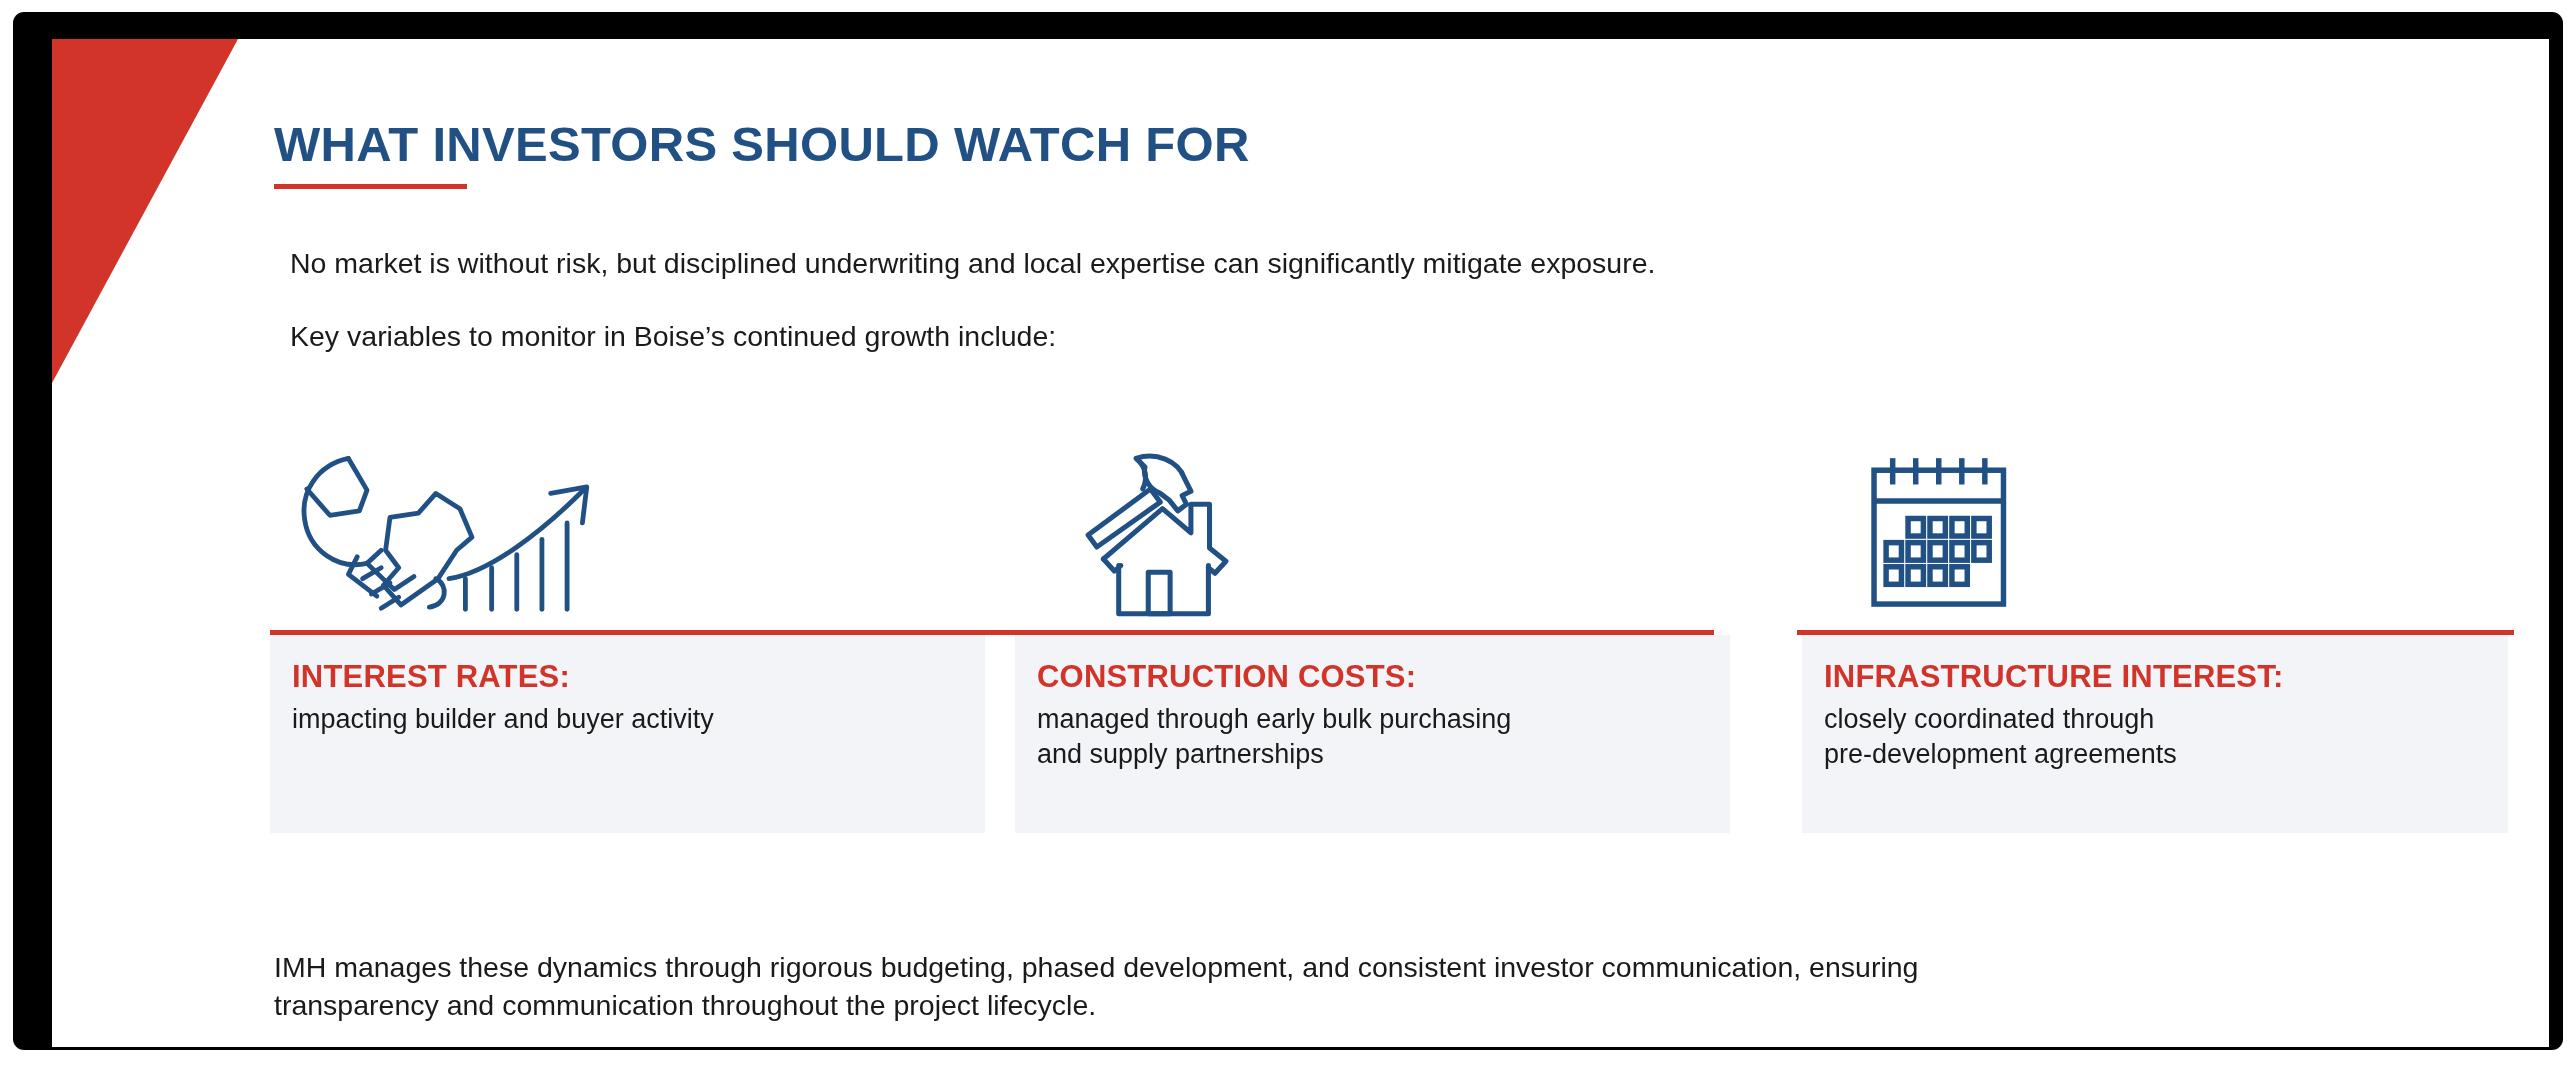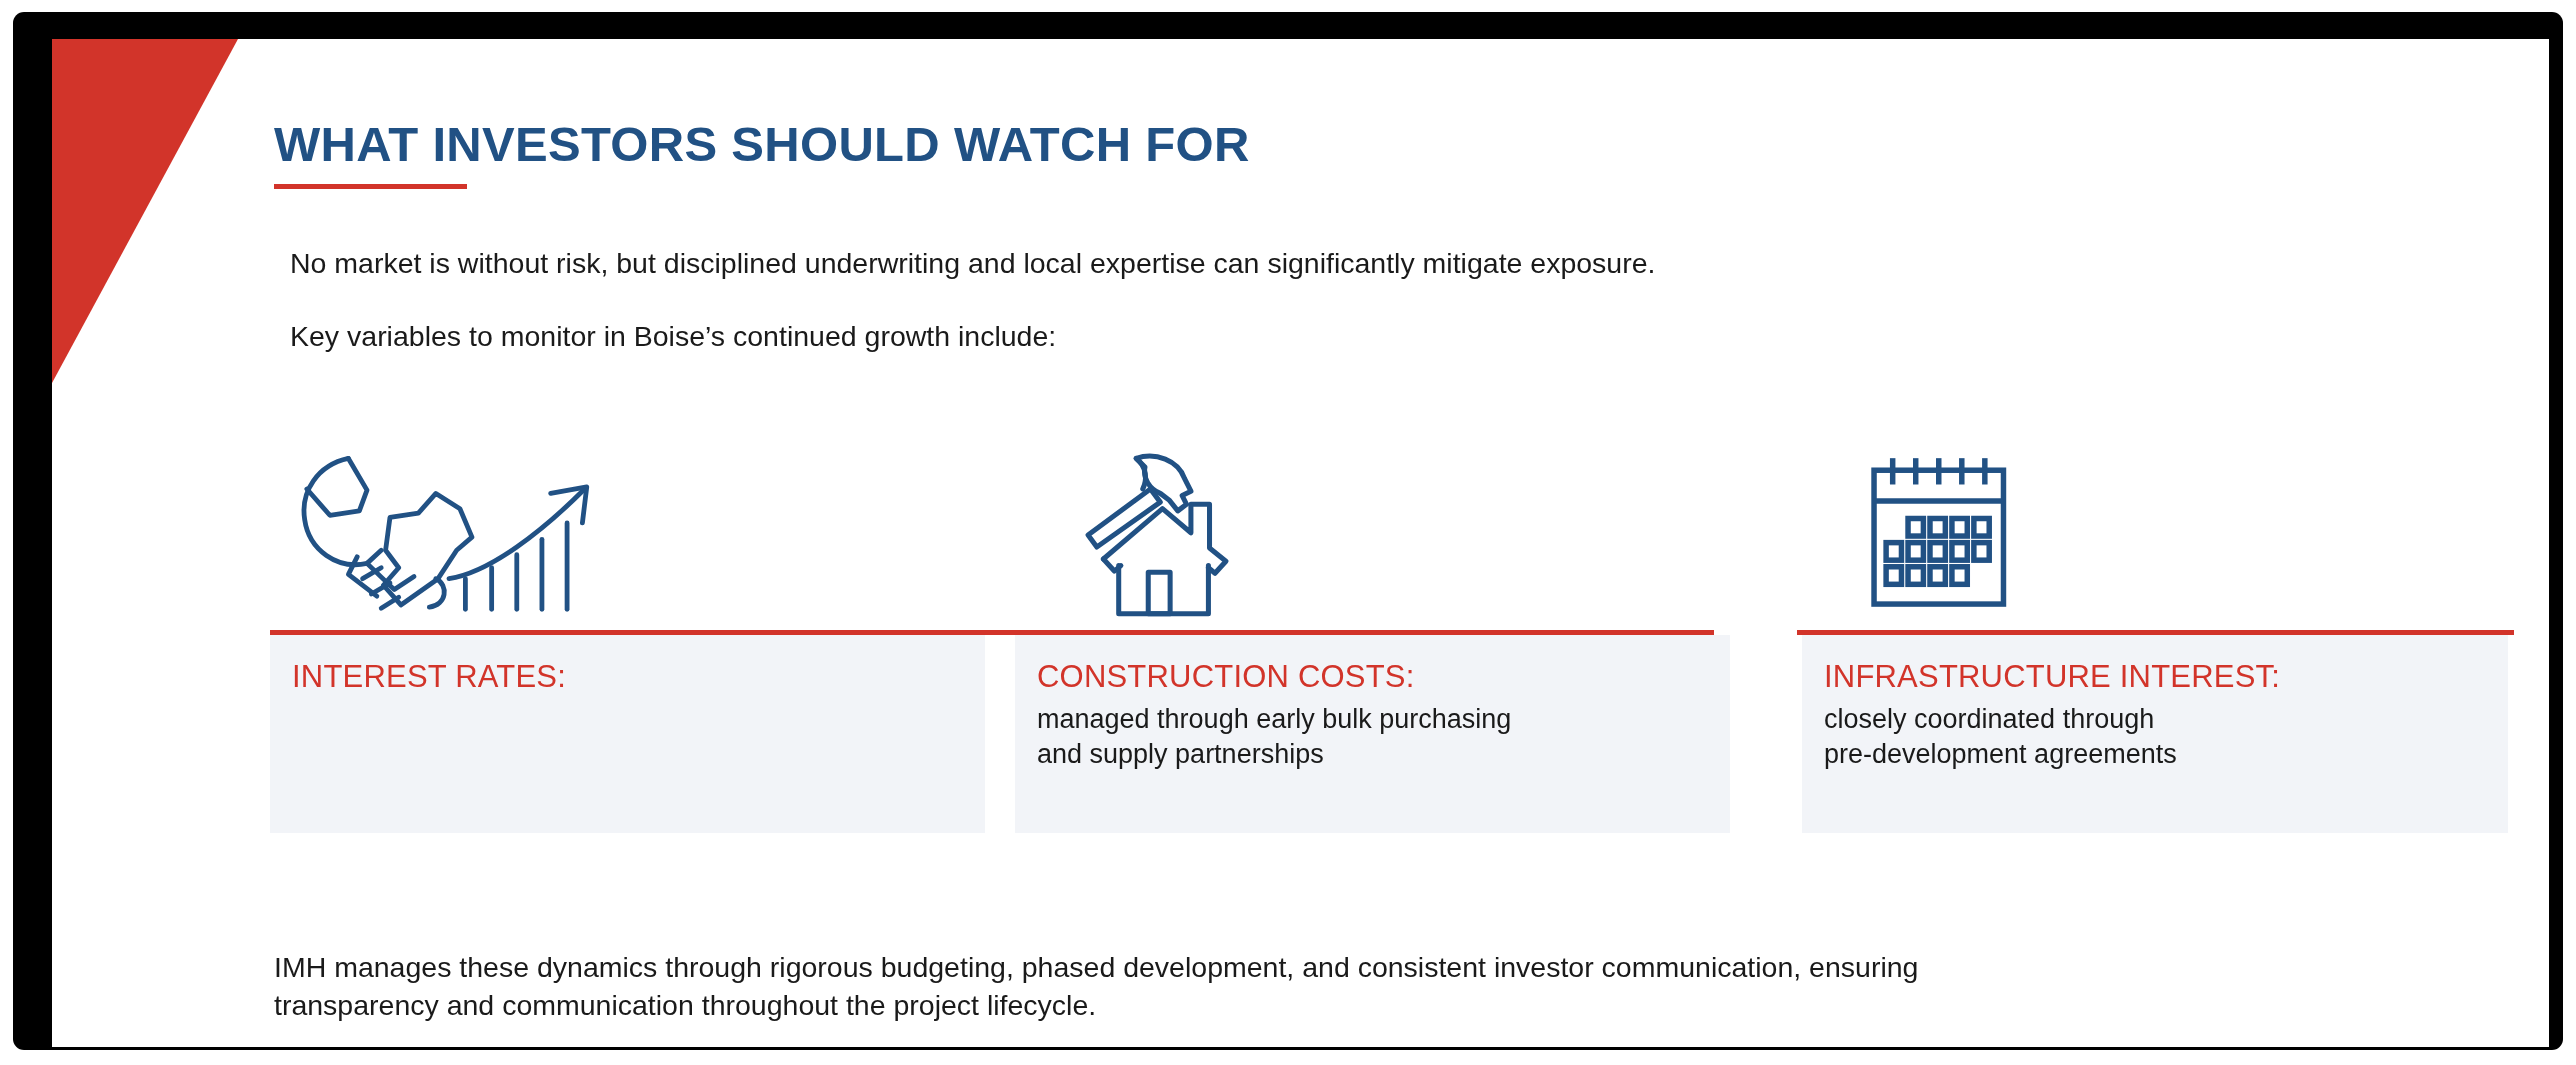--- a/index.html
+++ b/index.html
@@ -99,21 +99,21 @@
     background:#F2F4F8;
     padding:26px 22px 33px 22px;
     height:198px;
     width:715px;
   }
   .col-3 .panel { width:706px; }
 
   .panel-title {
     color:#D2342A;
     font-size:31px;
-    font-weight:normal;
+    font-weight:bold;
     letter-spacing:0.2px;
     line-height:1.05;
     white-space:nowrap;
   }
   .panel-body {
     margin-top:8.8px;
     color:#1a1a1a;
     font-size:27px;
     line-height:1.28;
   }
@@ -177,20 +177,23 @@
               <line x1="189" y1="112" x2="189" y2="150"></line>
               <line x1="212" y1="100" x2="212" y2="150"></line>
               <line x1="235" y1="86" x2="235" y2="150"></line>
               <line x1="258" y1="71" x2="258" y2="150"></line>
             </svg>
           </span>
         </div>
         <div class="divider-rule"></div>
         <div class="panel">
           <div class="panel-title">INTEREST RATES:</div>
+          <div class="panel-body">
+            <span>impacting builder and buyer activity</span>
+          </div>
         </div>
       </div>
 
       <div class="column col-2">
         <div class="icon-box">
           <span>
             <svg width="186" height="181" viewBox="0 0 170 165" fill="none" stroke="#215184" stroke-width="4.6" stroke-linecap="round" stroke-linejoin="round">
 
               <path d="M66 12 C84 6 104 14 110 30 L116 42 L108 46 L112 54 L104 60 L96 50 L88 44 C78 40 72 30 74 20 Z"></path>
               <path d="M66 12 C76 20 76 32 72 40"></path>

